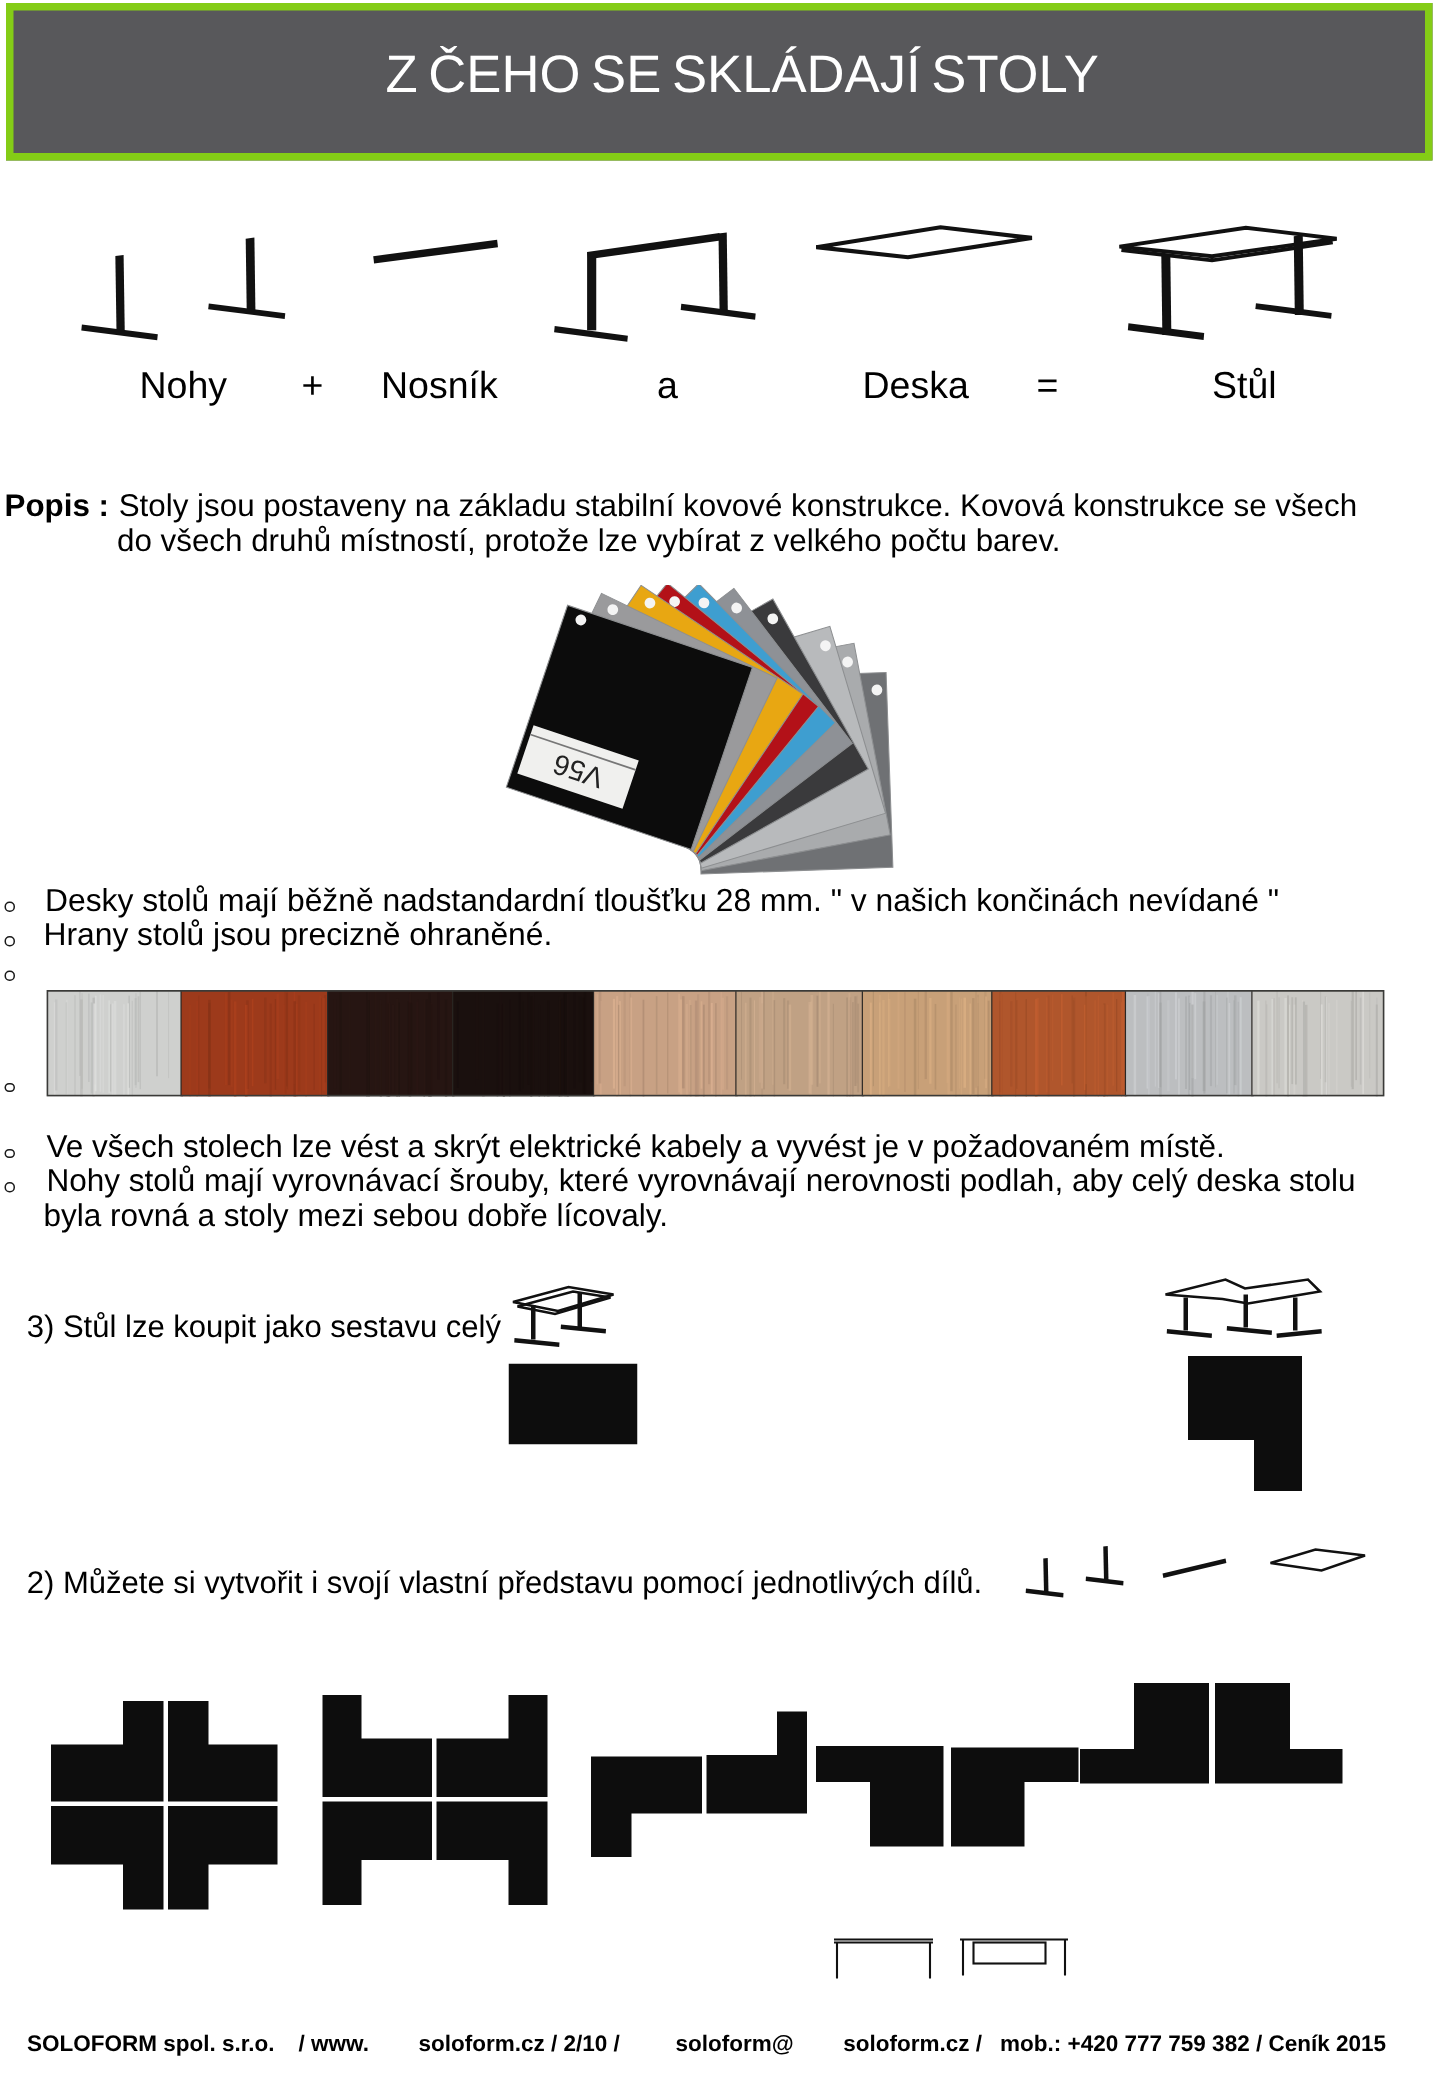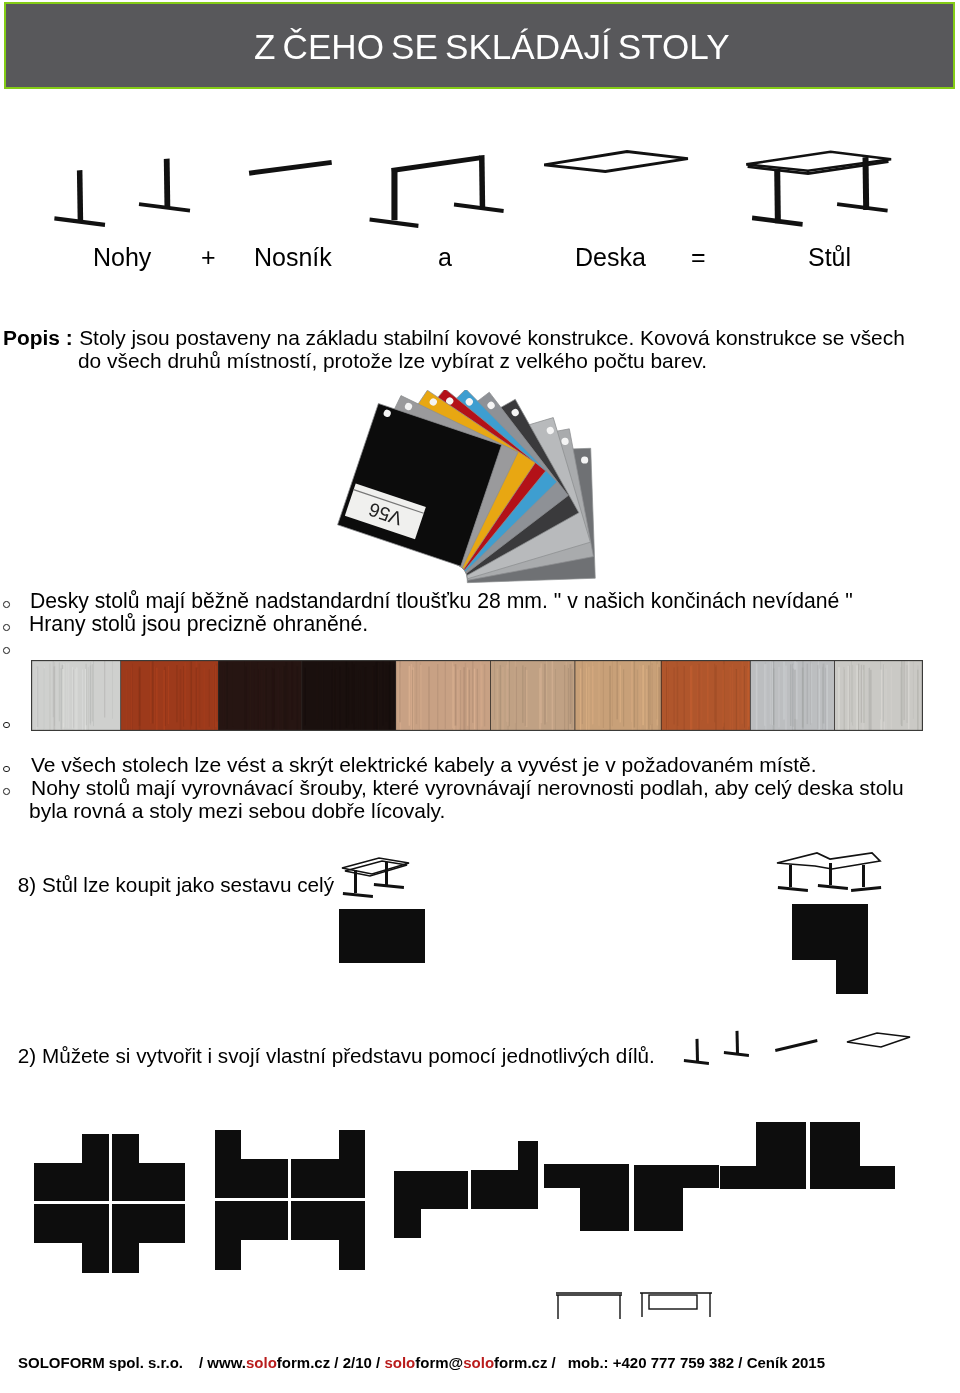--- a/index.html
+++ b/index.html
@@ -17,23 +17,23 @@
     position: relative;
   }
   .page { position: relative; width: 960px; height: 1393px; }
 
   
   .title-band {
     position: absolute;
     left: 4px;
     top: 2px;
     width: 951px;
-    height: 87px;
+    height: 105px;
     background: #58585b;
-    border: 2px solid #84cc16;
+    border: 5px solid #84cc16;
     box-sizing: border-box;
   }
   .title-text {
     position: absolute;
     left: 248px;
     top: 22.5px;
     color: #ffffff;
     font-size: 35.1px;
     word-spacing: -2.6px;
     white-space: nowrap;
@@ -61,21 +61,21 @@
   }
 
   
   .swatches { position: absolute; }
 
   
   .woodstrip { position: absolute; display: flex; }
 
   
   .footer { position: absolute; font-size: 15px; font-weight: bold; white-space: nowrap; }
-  .red { color: #b91c1c; }
+  .red { color: #000000; margin-left: 33px; }
 </style>
 </head>
 <body>
 
 <div class="page">
 
   <div class="title-band">
     <div class="title-text">Z ČEHO SE SKLÁDAJÍ STOLY</div>
   </div>
 
@@ -543,21 +543,21 @@
   </div>
 
   <div class="bullet-list bullet-list-2">
     <span class="dot" style="left:2.9px;  top:765.8px;"></span>
     <div class="bullet-row" style="left:31px; top:753px;">Ve všech stolech lze vést a skrýt elektrické kabely a vyvést je v požadovaném místě.</div>
     <span class="dot" style="left:2.9px;  top:788.2px;"></span>
     <div class="bullet-row" style="left:31px; top:776px;">Nohy stolů mají vyrovnávací šrouby, které vyrovnávají nerovnosti podlah, aby celý deska stolu</div>
     <div class="bullet-row" style="left:29px; top:799px;">byla rovná a stoly mezi sebou dobře lícovaly.</div>
   </div>
 
-  <div class="para item" style="left:17.8px; top:874px;">8) Stůl lze koupit jako sestavu celý</div>
+  <div class="para item" style="left:17.8px; top:874px;">3) Stůl lze koupit jako sestavu celý</div>
   <svg class="icon-svg" style="position:absolute; left:340px; top:853px;" width="72" height="48" viewBox="0 0 72 48">
     <g fill="#111">
       <path d="M2,15 L39,5 L69,10 L32,21 Z" fill="none" stroke="#111" stroke-width="1.7"></path>
       <path d="M5,18 L42,8 L67,12 L30,23 Z" fill="none" stroke="#111" stroke-width="1.7"></path>
       <rect x="14" y="17" width="3" height="23"></rect>
       <rect x="45" y="9" width="3" height="23"></rect>
       <polygon points="3,39 33,42 32.8,45 2.8,42"></polygon>
       <polygon points="34,30 64,33 63.8,36 33.8,33"></polygon>
     </g>
   </svg>

